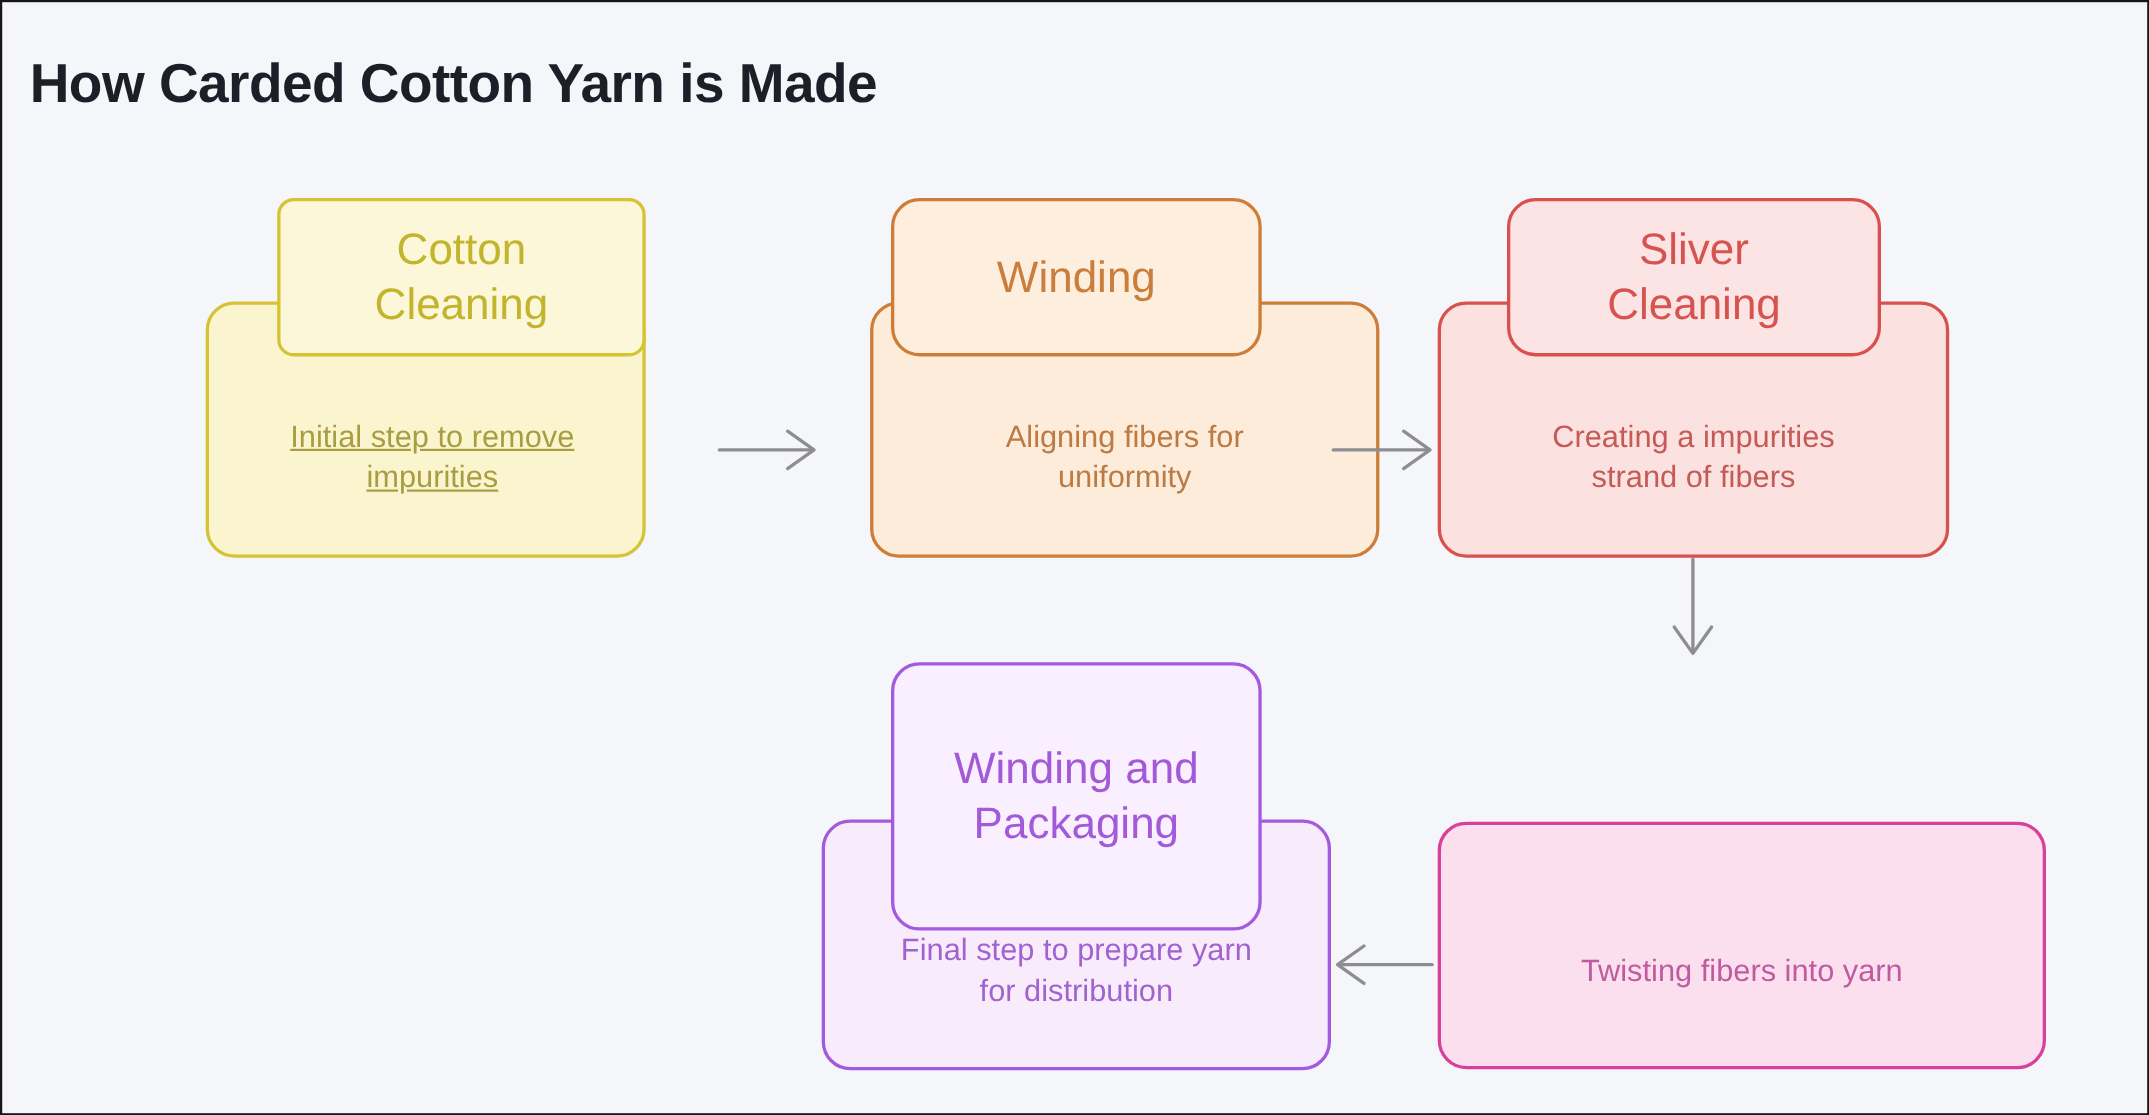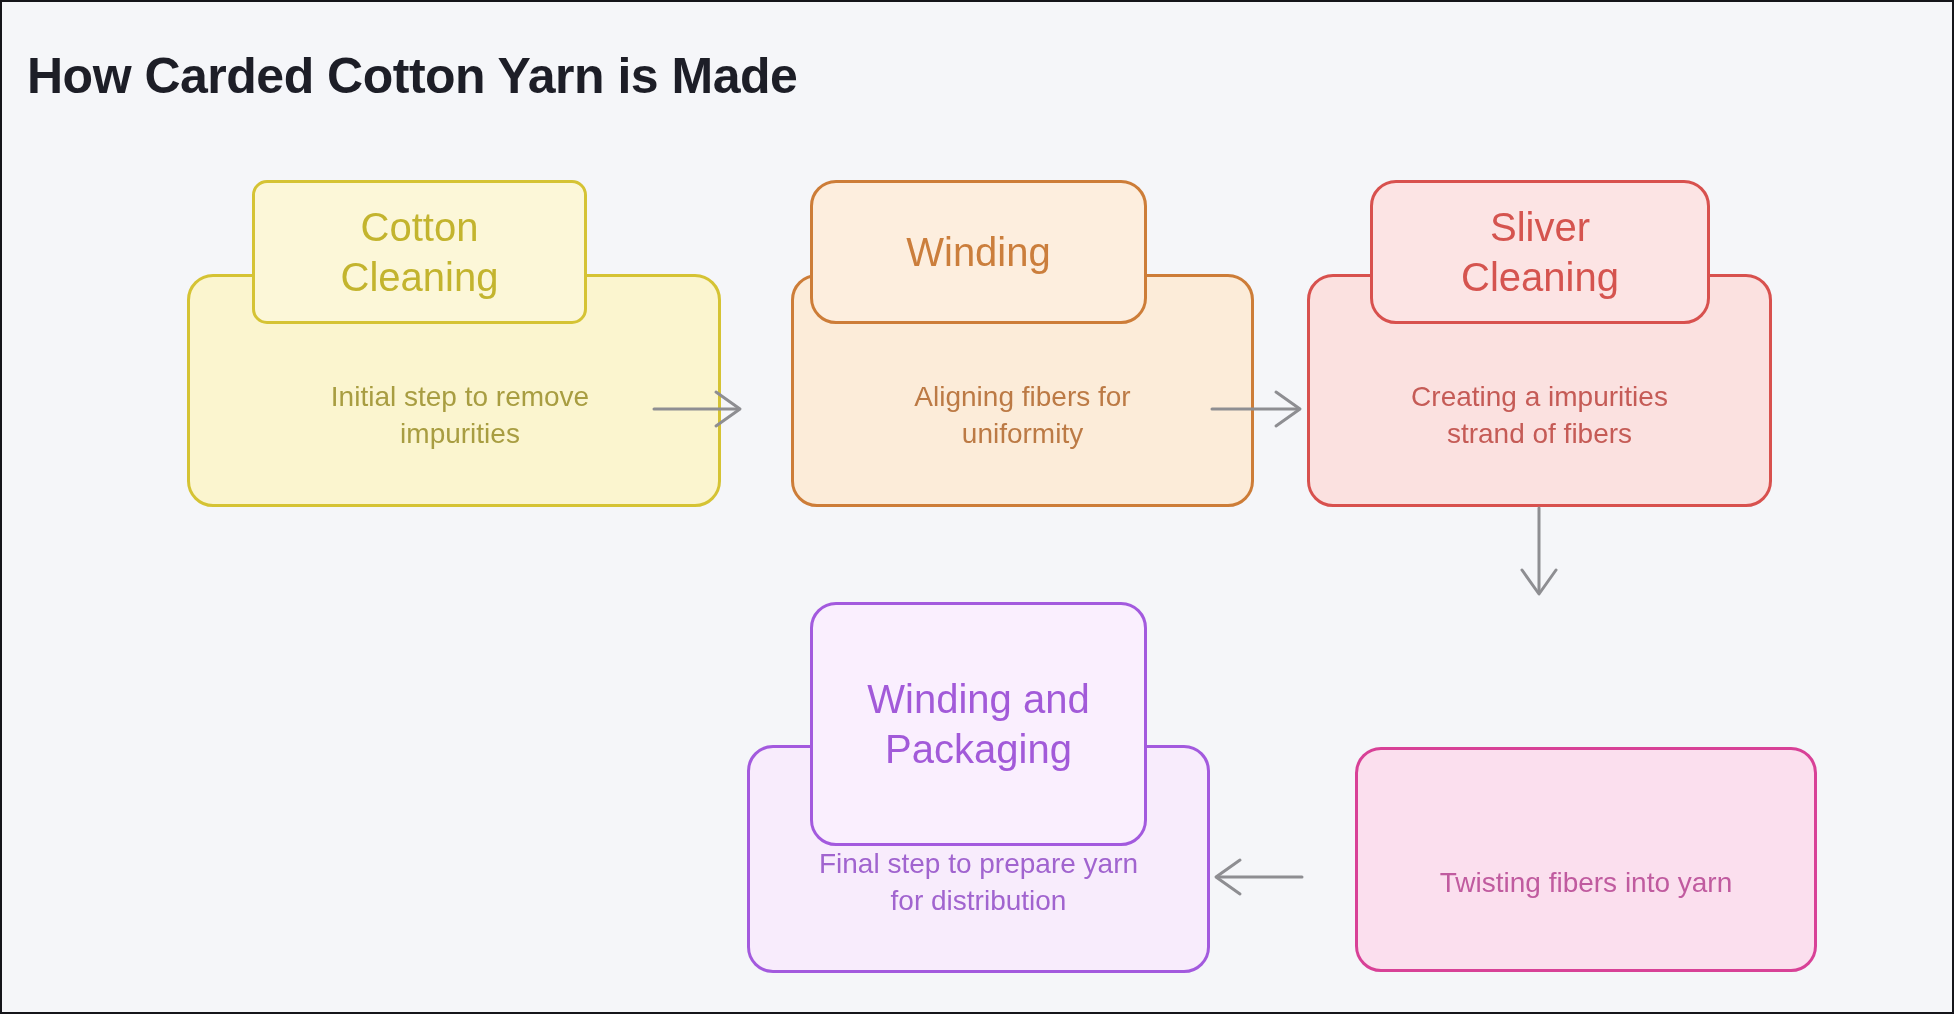--- a/index.html
+++ b/index.html
@@ -67,21 +67,21 @@
   }
 </style>
 </head>
 <body>
 
 <div class="canvas" style="--bg: #f5f6f9; --frame: #15151a; --title-color: #1d1e27; --arrow: #8e8e92;">
 
   <div class="title">How Carded Cotton Yarn is Made</div>
 
   <div class="node" style="--border: #d5c334; --hfill: #fcf7d8; --bfill: #fbf5cf; --tcolor: #c3b42e; --dcolor: #a89d41;">
-    <div class="box body" style="left:185px; top:272px; width:534px; height:233px; padding:50px 44px 0 56px;">
+    <div class="box body" style="left:185px; top:272px; width:400px; height:233px; padding:50px 44px 0 56px;text-decoration:underline;">
       <span>Initial step to remove
 impurities</span>
     </div>
     <div class="box hdr" style="left:250px; top:178px; width:335px; height:144px; padding:0 28px;border-radius:15px;">
       <span>Cotton
 Cleaning</span>
     </div>
   </div>
 
   <div class="node" style="--border: #cd7d38; --hfill: #fdeede; --bfill: #fcecd9; --tcolor: #cb7e3c; --dcolor: #bc7a45;">
@@ -110,21 +110,21 @@
       <span>Final step to prepare yarn
 for distribution</span>
     </div>
     <div class="box hdr" style="left:808px; top:600px; width:337px; height:244px; padding:0 28px;">
       <span>Winding and
 Packaging</span>
     </div>
   </div>
 
   <div class="node" style="--border: #d84197; --hfill: #fce3f2; --bfill: #fbdfee; --tcolor: #d7509f; --dcolor: #c05b9f;">
-    <div class="box body" style="left:1305px; top:745px; width:462px; height:225px; padding:47px 44px 0 44px;margin-left:48px;">
+    <div class="box body" style="left:1305px; top:745px; width:553px; height:225px; padding:47px 44px 0 44px;">
       <span>Twisting fibers into yarn</span>
     </div>
   </div>
 
   <svg class="edges-layer" viewBox="0 0 1954 1014">
     <g>
       <path class="edge" d="M652 407 H736"></path>
       <path class="edge" d="M714 390 L738 407 L714 424"></path>
     </g>
     <g>

